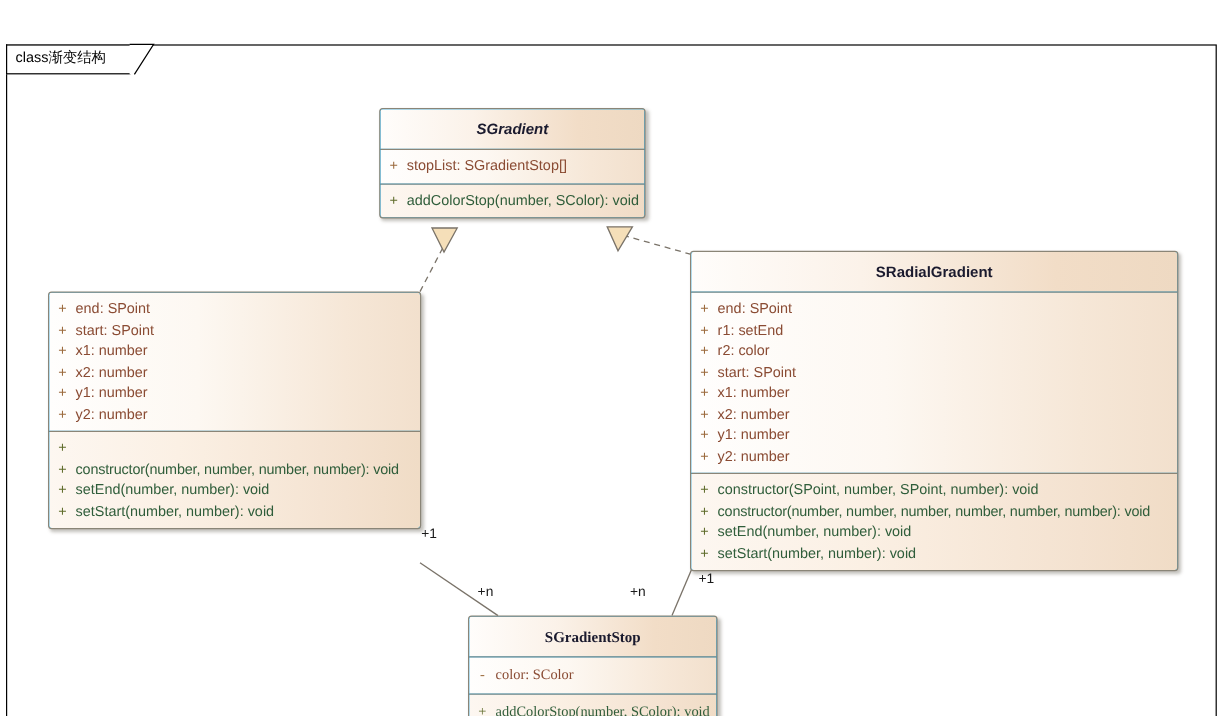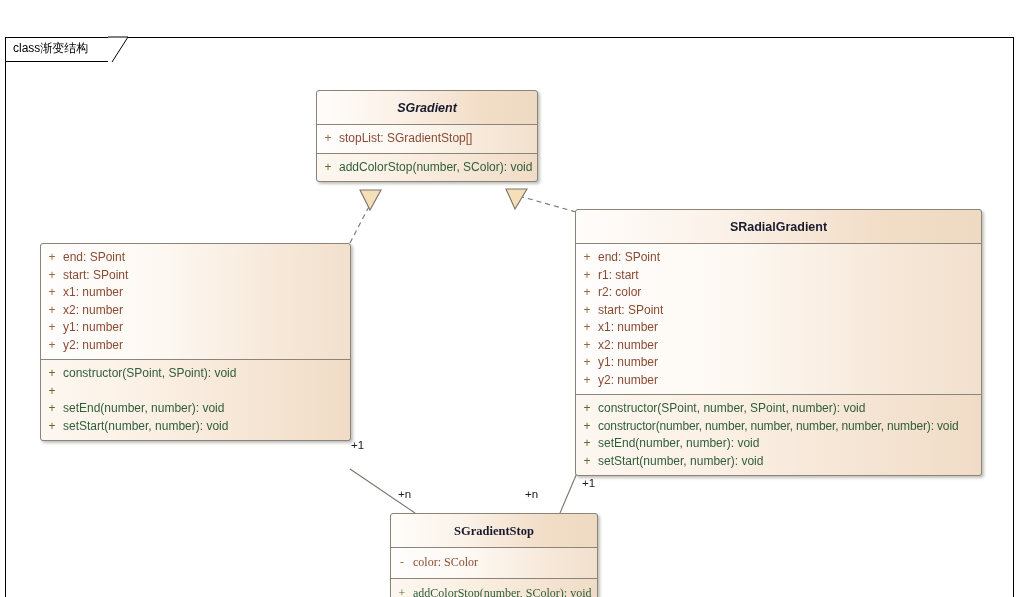--- a/index.html
+++ b/index.html
@@ -229,24 +229,24 @@
         <span class="sig">y1: number</span>
       </div>
       <div class="row attr">
         <span class="vis">+</span>
         <span class="sig">y2: number</span>
       </div>
     </div>
     <div class="ops">
       <div class="row op">
         <span class="vis">+</span>
-        <span class="sig">constructor(SPoint, SPoint): void</span>
-      </div>
-      <div class="row op">
-        <span class="vis">+</span>
+      </div>
+      <div class="row op">
+        <span class="vis">+</span>
+        <span class="sig tight">constructor(number, number, number, number): void</span>
       </div>
       <div class="row op">
         <span class="vis">+</span>
         <span class="sig">setEnd(number, number): void</span>
       </div>
       <div class="row op">
         <span class="vis">+</span>
         <span class="sig">setStart(number, number): void</span>
       </div>
     </div>
@@ -254,21 +254,21 @@
 
   <div class="uml" id="box-sradial" style="left:575px; top:177px; width:407px;">
     <div class="hdr">SRadialGradient</div>
     <div class="attrs">
       <div class="row attr">
         <span class="vis">+</span>
         <span class="sig">end: SPoint</span>
       </div>
       <div class="row attr">
         <span class="vis">+</span>
-        <span class="sig">r1: start</span>
+        <span class="sig">r1: setEnd</span>
       </div>
       <div class="row attr">
         <span class="vis">+</span>
         <span class="sig">r2: color</span>
       </div>
       <div class="row attr">
         <span class="vis">+</span>
         <span class="sig">start: SPoint</span>
       </div>
       <div class="row attr">

